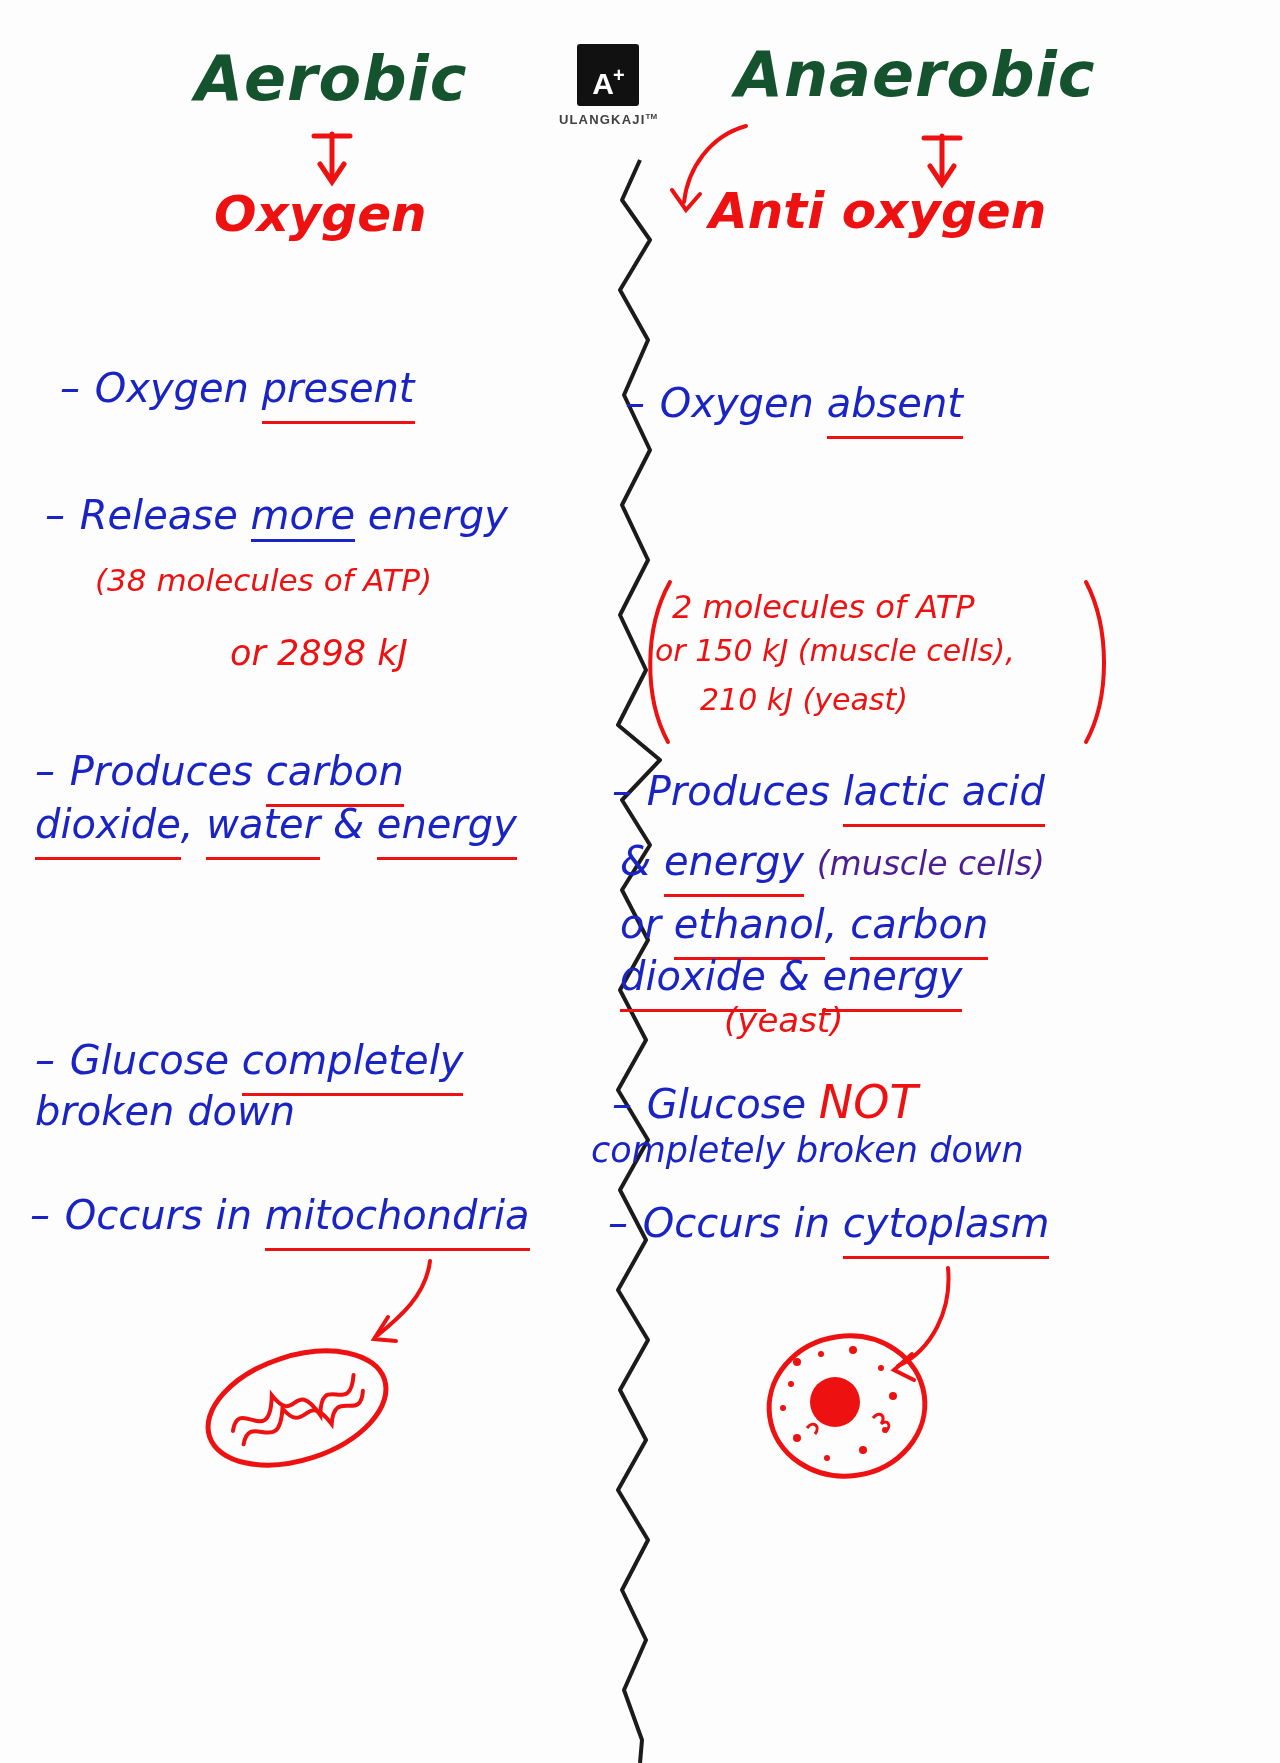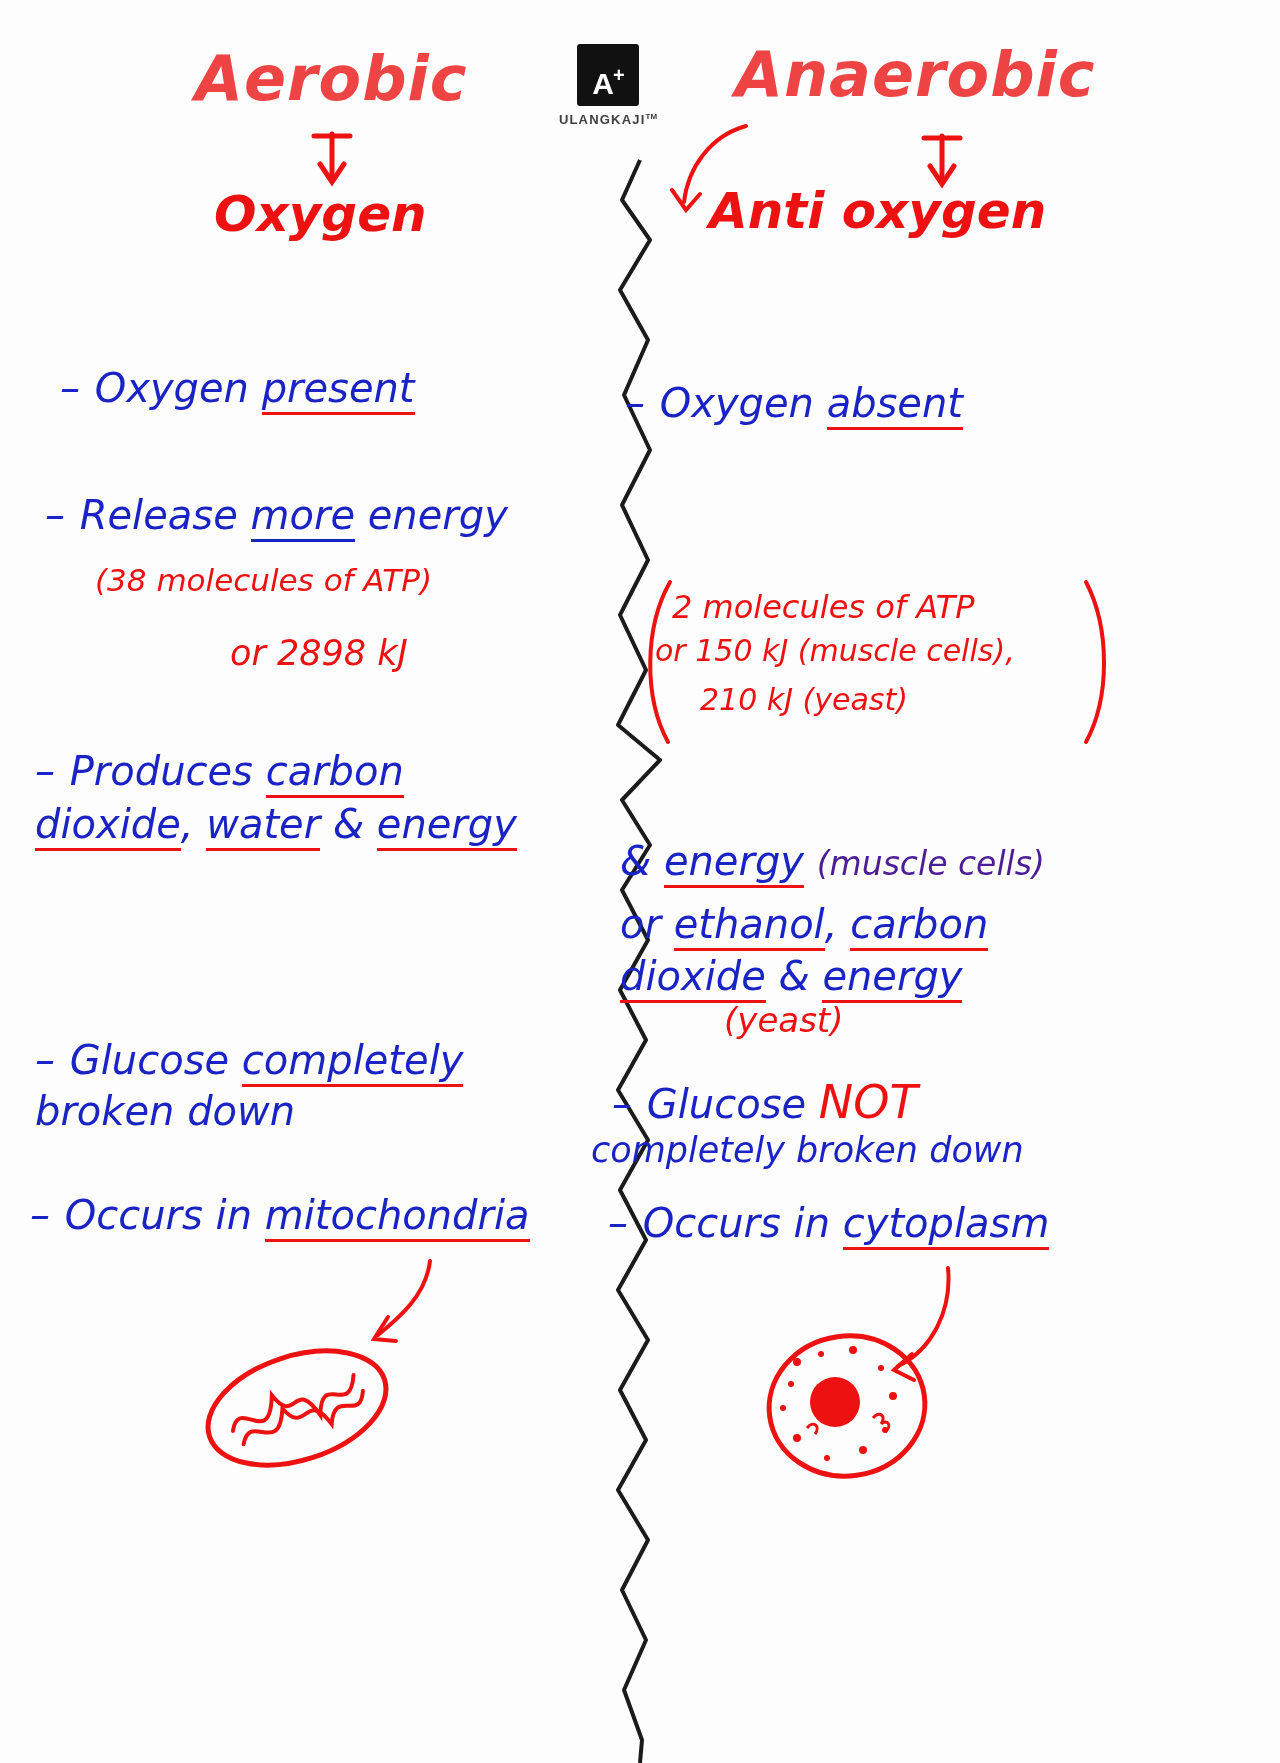--- a/index.html
+++ b/index.html
@@ -55,29 +55,29 @@
     letter-spacing: 0;
   }
   
   .hw {
     font-family: "DejaVu Sans", sans-serif;
     color: #1a24c4;
     position: absolute;
     white-space: nowrap;
   }
   .red { color: #4c1d95; }
-  .u-red { border-bottom: 3px solid #ee1111; padding-bottom: 1px; text-align: center; }
+  .u-red { border-bottom: 3px solid #ee1111; padding-bottom: 10px; text-align: center; }
   .u-blue { border-bottom: 3px solid #1a24c4; padding-bottom: 1px; }
 
   .title {
     font-size: 62px;
     font-weight: bold;
     font-style: italic;
     letter-spacing: 1px;
-    color: #ef4444;
+    color: #14532d;
   }
   .subtitle {
     font-size: 50px;
     font-weight: bold;
     font-style: italic;
     color: #ee1111;
   }
   .item {
     font-size: 40px;
     font-style: italic;
@@ -197,20 +197,24 @@
 
   <svg style="left:636px; top:578px;" width="480" height="170">
     <path d="M34 4 C8 50 8 120 32 164" stroke="#ee1111" stroke-width="4" fill="none" stroke-linecap="round"></path>
     <path d="M450 4 C474 50 474 120 450 164" stroke="#ee1111" stroke-width="4" fill="none" stroke-linecap="round"></path>
   </svg>
 
   <div class="hw note" style="left:672px; top:588px; width:420px; font-size:32px;">2  molecules  of  ATP</div>
   <div class="hw note" style="left:655px; top:633px; width:440px; font-size:30px;">or  150 kJ (muscle cells),</div>
   <div class="hw note" style="left:700px; top:682px; width:400px; font-size:30px;">210 kJ (yeast)</div>
 
+  <div class="hw item" style="left:612px; top:768px; width:500px;">
+    <span class="dash">–</span>
+    <span>Produces </span><span class="u-red">lactic acid</span>
+  </div>
 
   <div class="hw item" style="left:620px; top:838px; width:520px;">
     <span>&amp; </span><span class="u-red">energy</span>
     <span class="red" style="font-size:33px;">(muscle cells)</span>
   </div>
 
   <div class="hw item" style="left:620px; top:898px; width:520px; line-height:1.3;">
     <span>or </span><span class="u-red">ethanol</span><span>, </span><span class="u-red">carbon dioxide</span><span> &amp; </span><span class="u-red">energy</span>
   </div>
 

